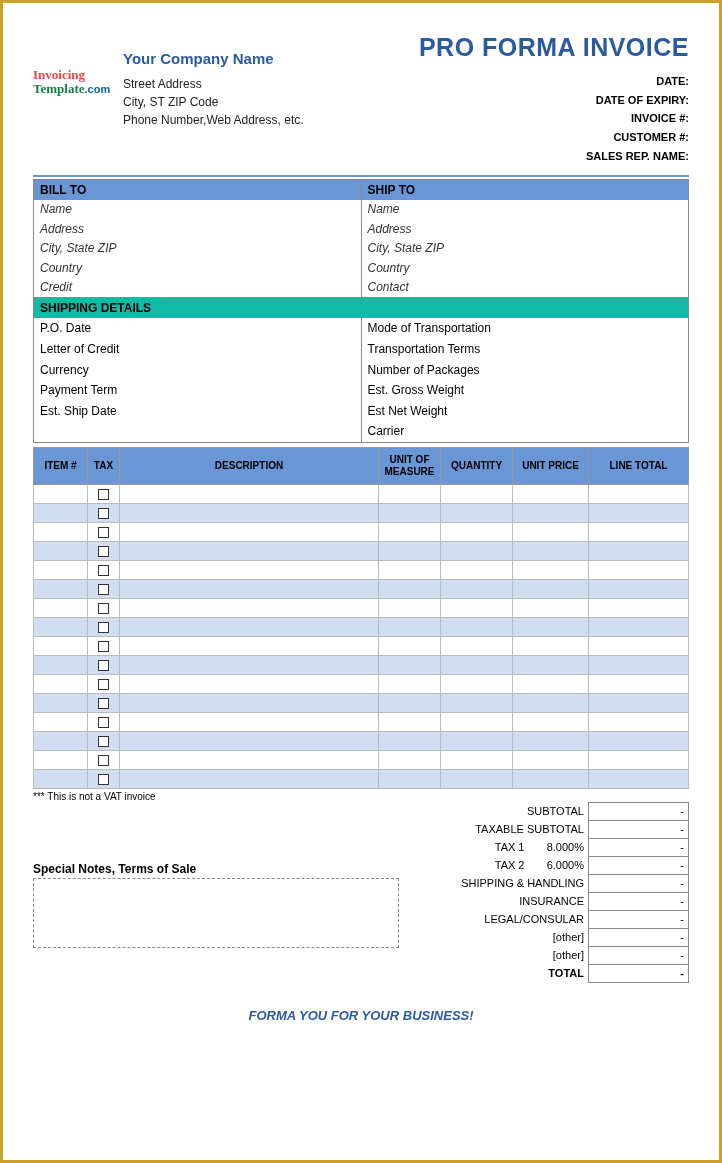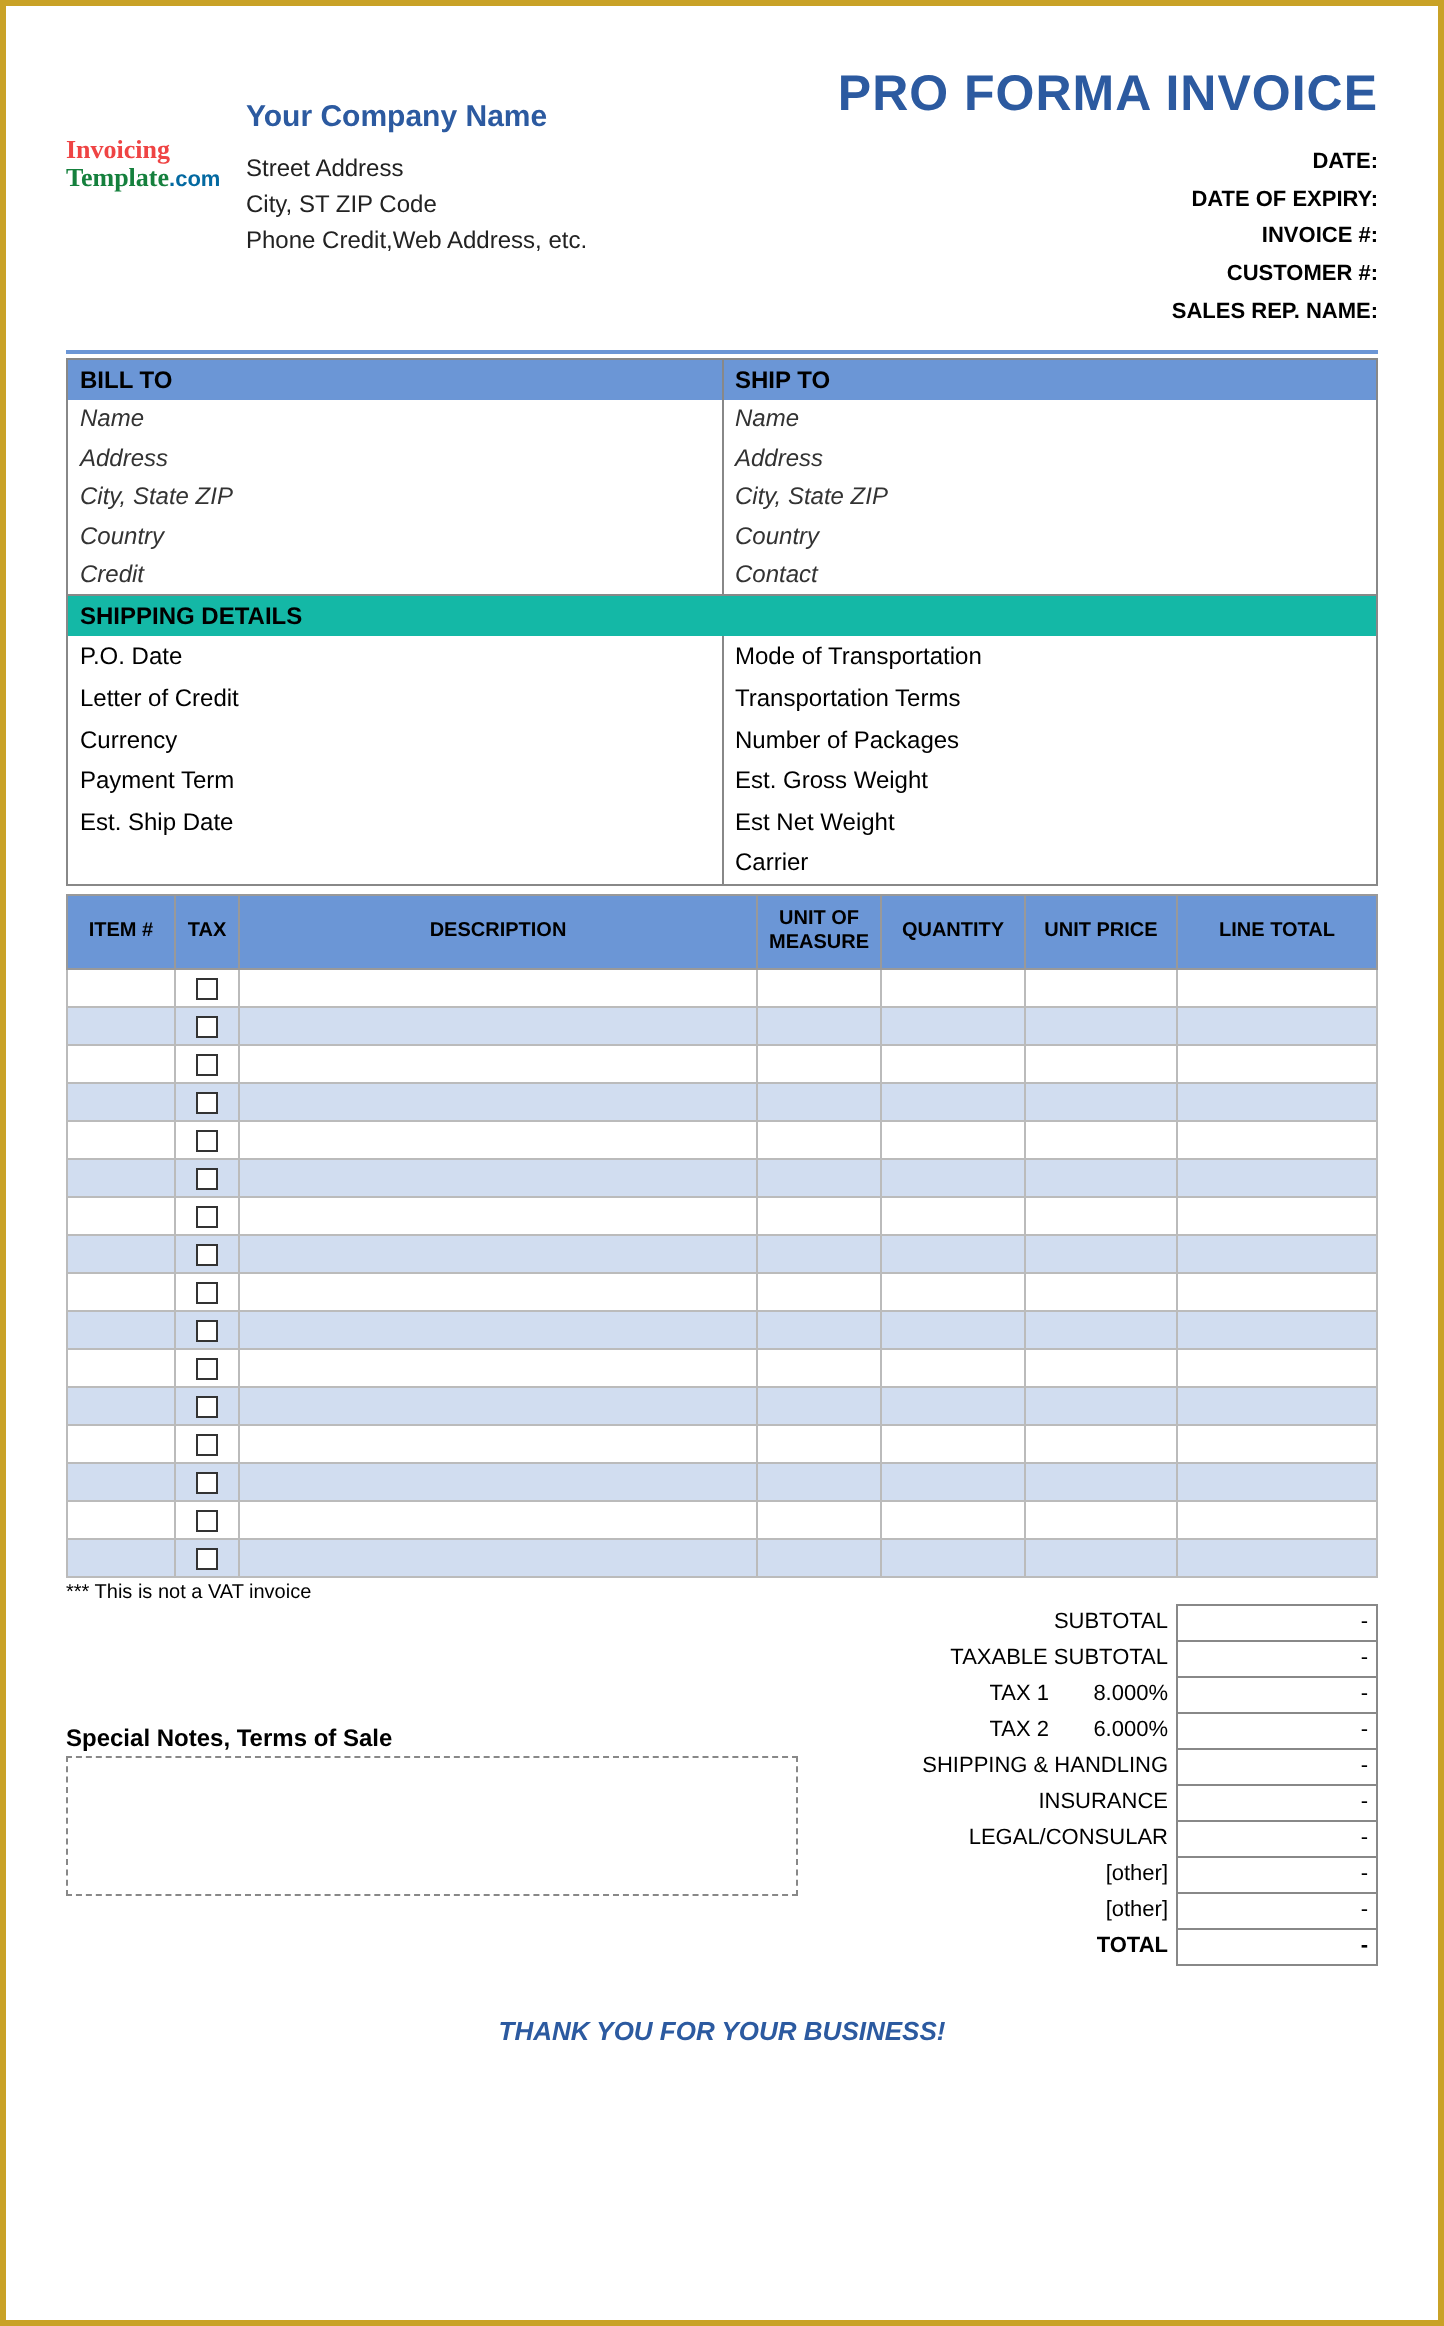--- a/index.html
+++ b/index.html
@@ -77,21 +77,21 @@
 <div class="header">
   <div class="header-left">
     <div class="logo">
       <span class="l1">Invoicing</span><br>
       <span class="l2">Template</span><span class="l3">.com</span>
     </div>
     <div class="company">
       <div class="company-name">Your Company Name</div>
       <div class="company-line">Street Address</div>
       <div class="company-line">City, ST  ZIP Code</div>
-      <div class="company-line">Phone Credit,Web Address, etc.</div>
+      <div class="company-line">Phone Number,Web Address, etc.</div>
     </div>
   </div>
   <div class="header-right">
     <div class="title">PRO FORMA INVOICE</div>
     <div class="meta-line">DATE:</div>
     <div class="meta-line">DATE OF EXPIRY:</div>
     <div class="meta-line">INVOICE #:</div>
     <div class="meta-line">CUSTOMER #:</div>
     <div class="meta-line">SALES REP. NAME:</div>
   </div>
@@ -349,13 +349,13 @@
           </tr>
       <tr class="bold">
             <td class="lbl" colspan="2">TOTAL</td>
             <td class="val">-</td>
           </tr>
     </tbody>
       </table>
   </div>
 </div>
 
-<div class="thanks">THANK YOU FOR YOUR BUSINESS!</div>
+<div class="thanks">FORMA YOU FOR YOUR BUSINESS!</div>
 
 </body></html>

